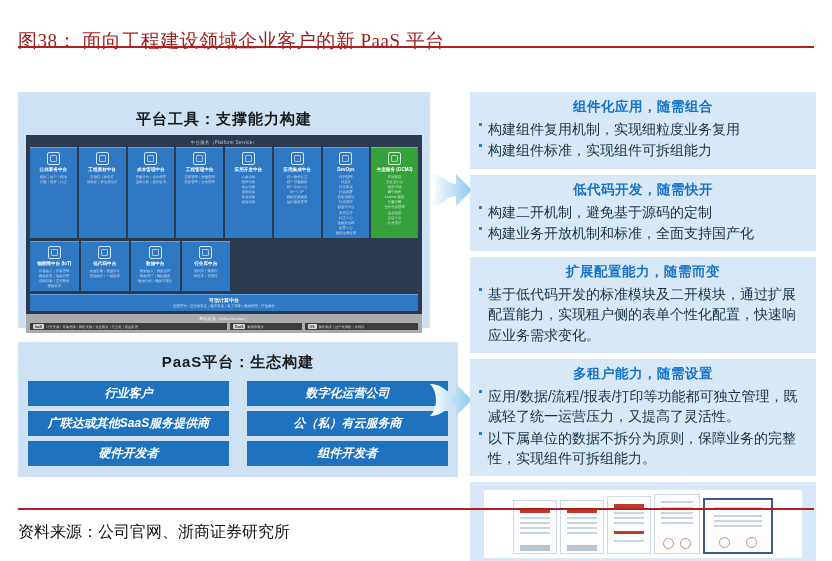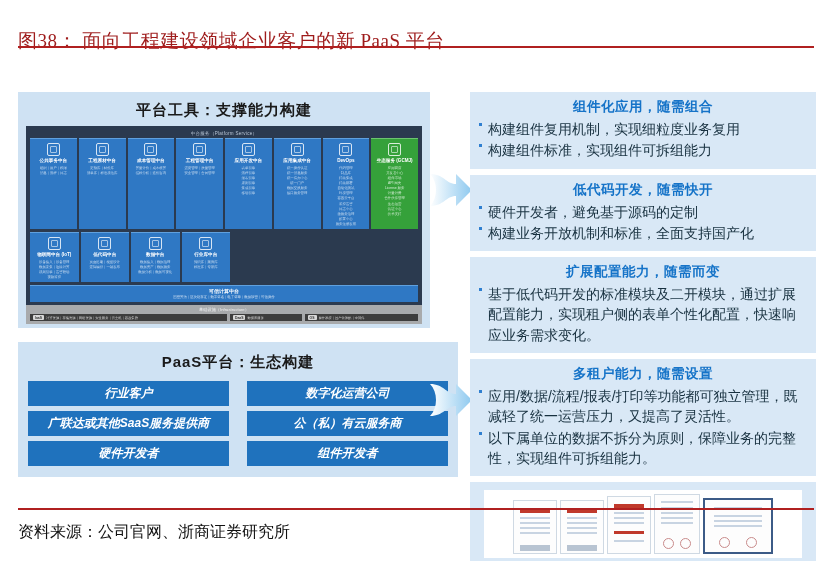--- a/index.html
+++ b/index.html
@@ -25,21 +25,21 @@
     position:absolute;left:18px;top:522px;
     font-family:"Liberation Serif","DejaVu Serif",serif;
     font-size:16px;color:#111;white-space:nowrap;
   }
 
   
   .left-col{position:absolute;left:18px;top:92px;width:412px;}
 
   .panel-tools{
     background:#cfe2f3;
-    padding:5px 8px 8px 8px;
+    padding:14px 8px 8px 8px;
     box-sizing:border-box;width:412px;height:236px;
   }
   .panel-heading{
     text-align:center;font-weight:bold;font-size:15px;color:#1a1a1a;
     padding:4px 0 6px 0;letter-spacing:1px;
   }
   .dark-board{
     background:#2b3a4f;
     width:100%;height:196px;box-sizing:border-box;
     padding:3px 4px 0 4px;position:relative;
@@ -373,21 +373,21 @@
       <div class="card-title">组件化应用，随需组合</div>
       <ul class="bullets">
         <li>构建组件复用机制，实现细粒度业务复用</li>
         <li>构建组件标准，实现组件可拆组能力</li>
       </ul>
     </div>
 
     <div class="card">
       <div class="card-title">低代码开发，随需快开</div>
       <ul class="bullets">
-        <li>硬件开发者，避免基于源码的定制</li>
+        <li>构建二开机制，避免基于源码的定制</li>
         <li>构建业务开放机制和标准，全面支持国产化</li>
       </ul>
     </div>
 
     <div class="card">
       <div class="card-title">扩展配置能力，随需而变</div>
       <ul class="bullets">
         <li>基于低代码开发的标准模块及二开模块，通过扩展配置能力，实现租户侧的表单个性化配置，快速响应业务需求变化。</li>
       </ul>
     </div>

